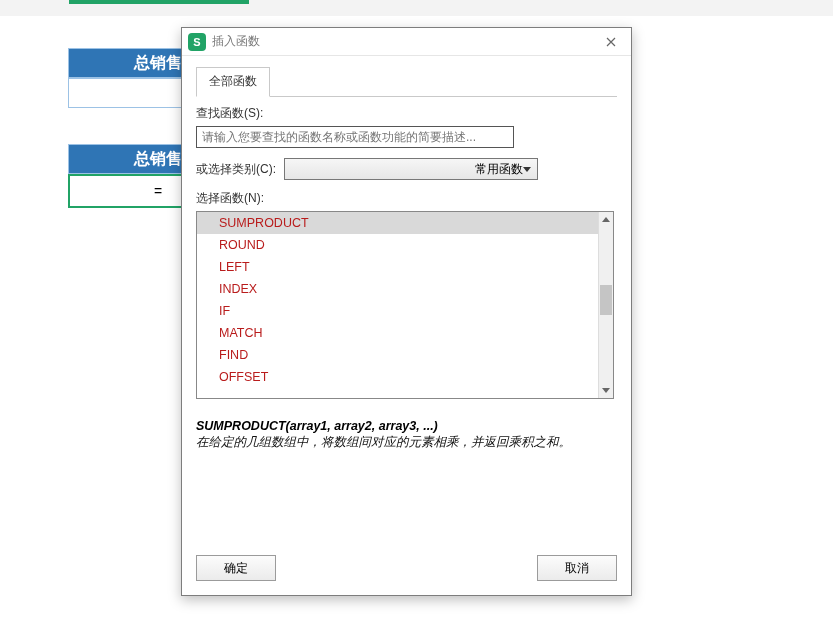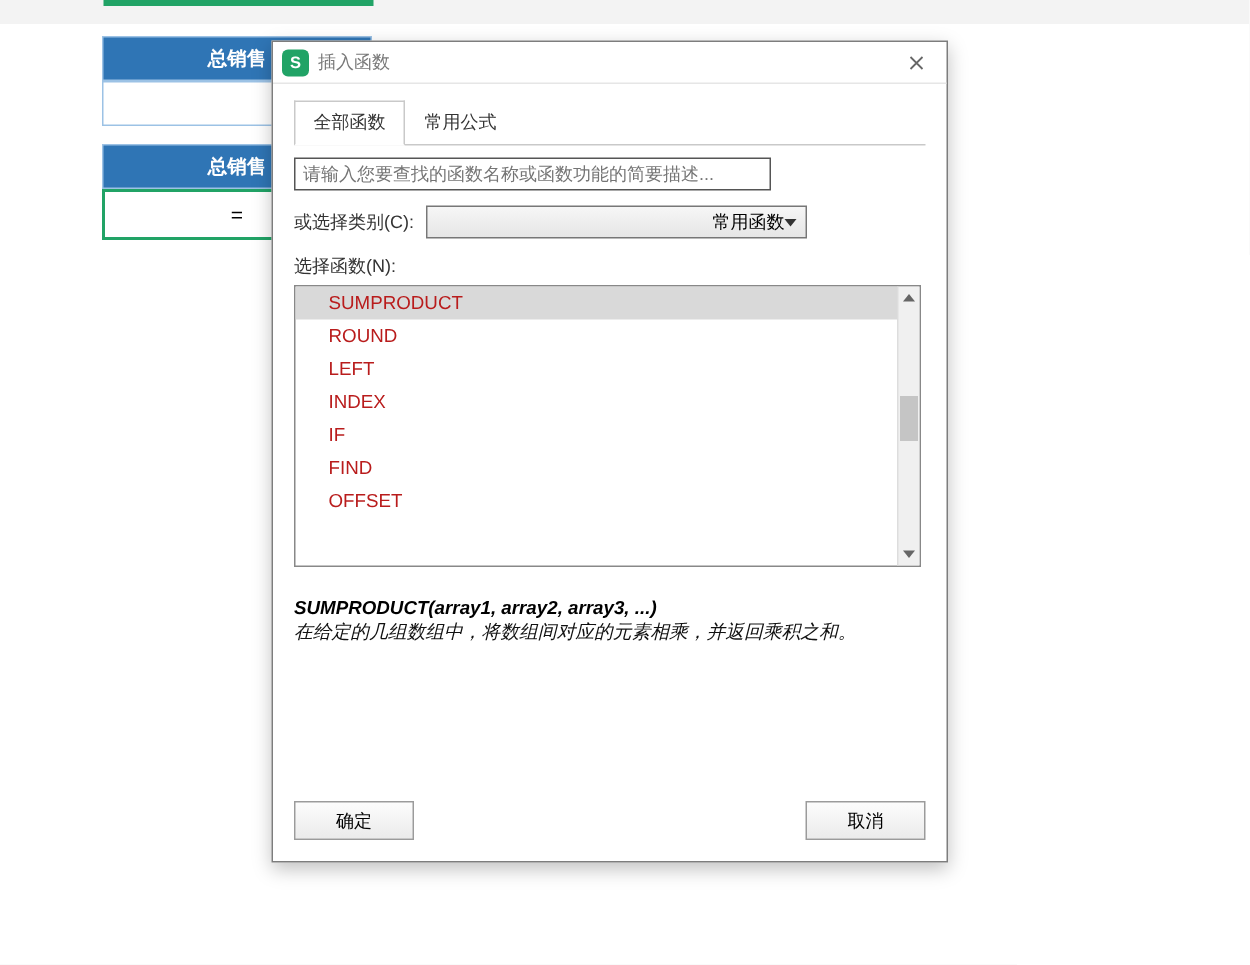--- a/index.html
+++ b/index.html
@@ -21,26 +21,27 @@
   .sheet {
     position: absolute;
     left: 68px;
     top: 24px;
   }
   .hdr-cell {
     width: 180px;
     height: 30px;
     background: #2f75b5;
     color: #fff;
-    font-size: 13px;
+    font-size: 16px;
     font-weight: bold;
     display: flex;
     align-items: center;
     justify-content: center;
     border: 1px solid #9cc2e5;
+    margin-top: 24px;
   }
   .blank-cell {
     width: 180px;
     height: 30px;
     background: #fff;
     border: 1px solid #9cc2e5;
   }
   .green-top {
     position: absolute;
     left: 69px;
@@ -230,41 +231,42 @@
     <div class="title-text">插入函数</div>
     <div class="close-x">
       <svg viewBox="0 0 10 10">
           <path d="M1 1 L9 9 M9 1 L1 9" stroke="#666" stroke-width="1.2" fill="none"></path>
         </svg>
     </div>
   </div>
   <div class="body">
     <div class="tabs">
       <div class="tab active">全部函数</div>
-      <div class="tab">常用公式</div>
-    </div>
-
+    </div>
+
+    <div class="label">查找函数(S):</div>
     <input class="search-input" placeholder="请输入您要查找的函数名称或函数功能的简要描述..." style="">
 
     <div class="row">
       <div class="label" style="margin:0">或选择类别(C):</div>
       <div class="select">
         <span>常用函数</span>
         <span class="caret"></span>
       </div>
     </div>
 
     <div class="label" style="margin-top:10px">选择函数(N):</div>
     <div class="listbox">
       <div class="list-inner">
         <div class="list-item selected">SUMPRODUCT</div>
         <div class="list-item">ROUND</div>
         <div class="list-item">LEFT</div>
         <div class="list-item">INDEX</div>
         <div class="list-item">IF</div>
+        <div class="list-item">MATCH</div>
         <div class="list-item">FIND</div>
         <div class="list-item">OFFSET</div>
       </div>
       <div class="scrollbar">
         <div class="sb-btn">
             <div class="tri-up"></div>
           </div>
         <div class="sb-track">
           <div class="sb-thumb"></div>
         </div>

